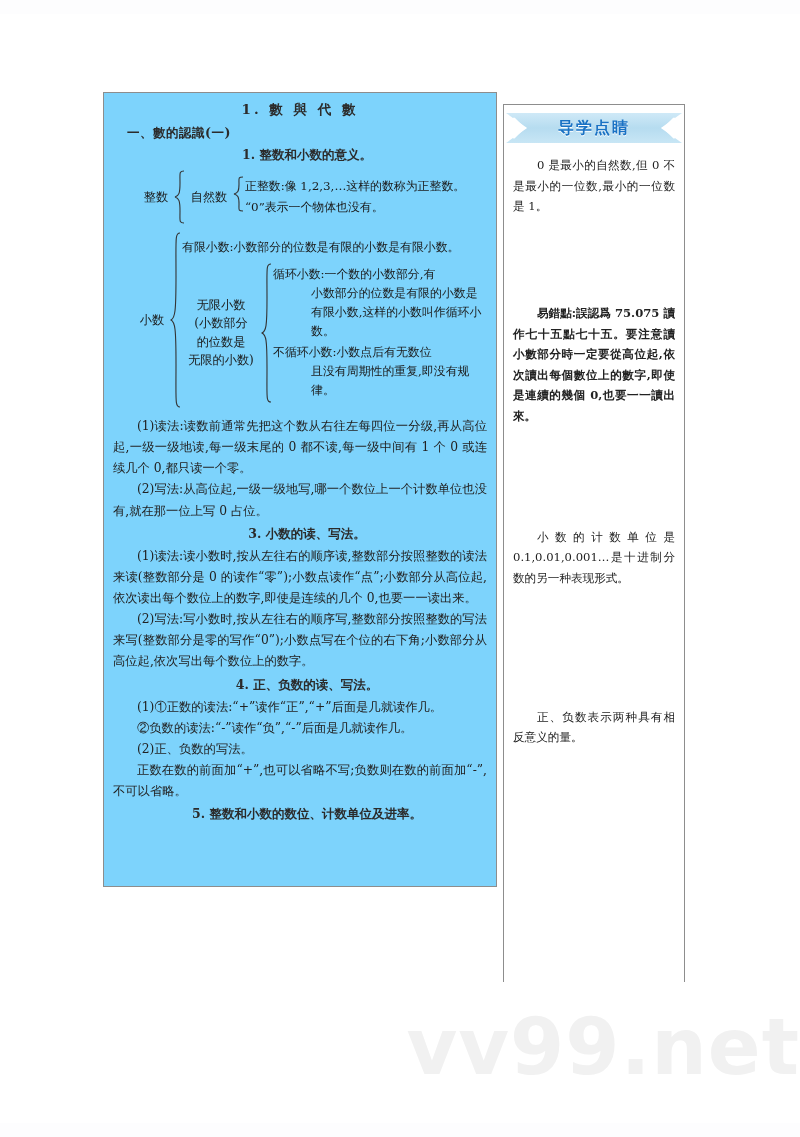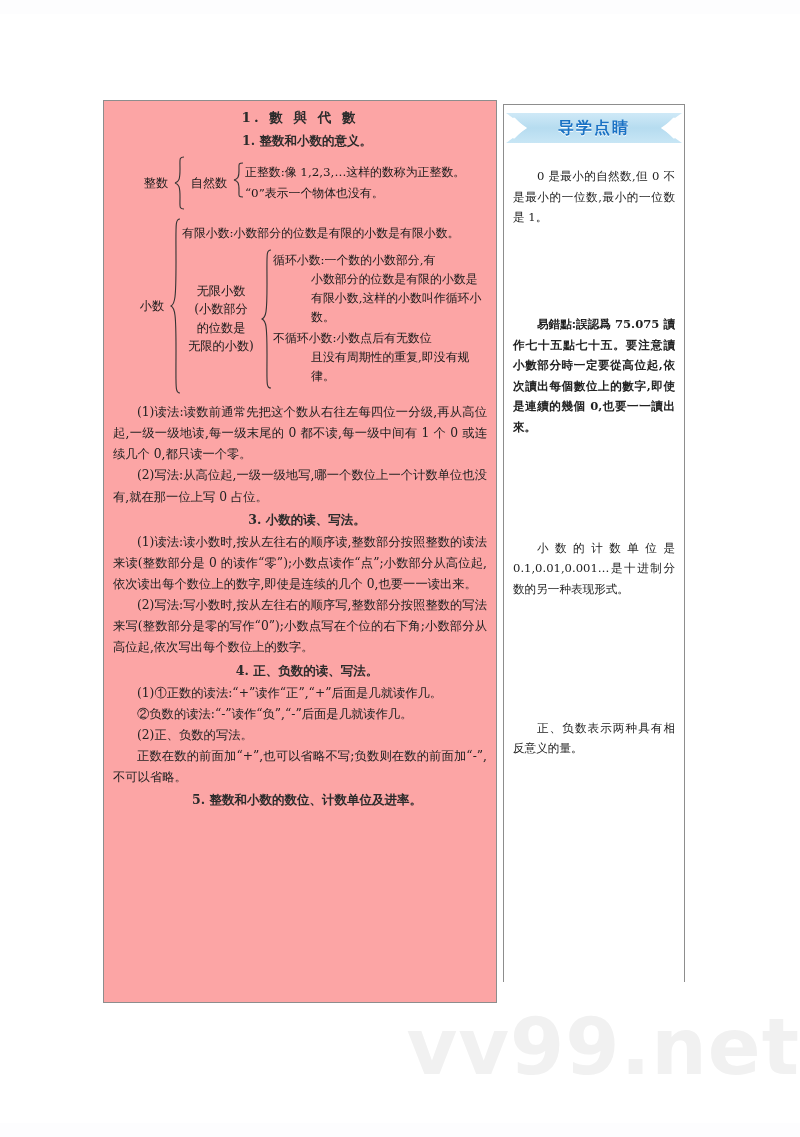--- a/index.html
+++ b/index.html
@@ -50,27 +50,27 @@
     user-select: none;
     pointer-events: none;
     line-height: 1;
     padding-left: 60px;
   }
 
   
   #main-column {
     position: absolute;
     left: 103px;
-    top: 100px;
+    top: 92px;
     width: 394px;
-    height: 903px;
+    height: 795px;
     border: 1px solid #8d8d8d;
     border-right: 1px solid #8d8d8d;
     box-sizing: border-box;
-    background: #fca5a5;
+    background: #7dd3fc;
     padding: 6px 9px 0 9px;
   }
 
   #side-column {
     position: absolute;
     left: 503px;
     top: 104px;
     width: 182px;
     height: 878px;
     border-left: 1px solid #8d8d8d;
@@ -222,37 +222,38 @@
     text-align: justify;
     text-indent: 24px;
     padding: 0 9px;
     color: #222;
   }
   .side-note.trad {
     font-family: "DejaVu Serif", "Liberation Serif", serif;
     font-weight: 700;
   }
 
-  .note-0 { margin-top: 23px; }
+  .note-0 { margin-top: 12px; }
   .note-1 { margin-top: 86px; }
   .note-2 { margin-top: 100px; }
   .note-3 { margin-top: 118px; }
 </style>
 </head>
 <body>
 
 <div id="page">
 
   <div class="scan-tint top"></div>
   <div class="scan-tint bottom"></div>
 
   <div id="main-column">
 
     <div class="doc-title">1. 數 與 代 數</div>
 
+    <div class="section-heading">一、數的認識(一)</div>
 
     <div class="item-heading">1. 整数和小数的意义。</div>
 
     <div class="brace-block" id="diagram-integers">
       <div class="brace-row">
         <div class="brace-label">整数</div>
         <div class="brace" style="height:54px">
           <svg viewBox="0 0 11 54" preserveAspectRatio="none" aria-hidden="true">
             <path d="M10 1 C5 1 6 3 6 13 C6 23 5 26 1 27 C5 28 6 31 6 41 C6 51 5 53 10 53" fill="none" stroke="#333" stroke-width="1.1"></path>
           </svg>

